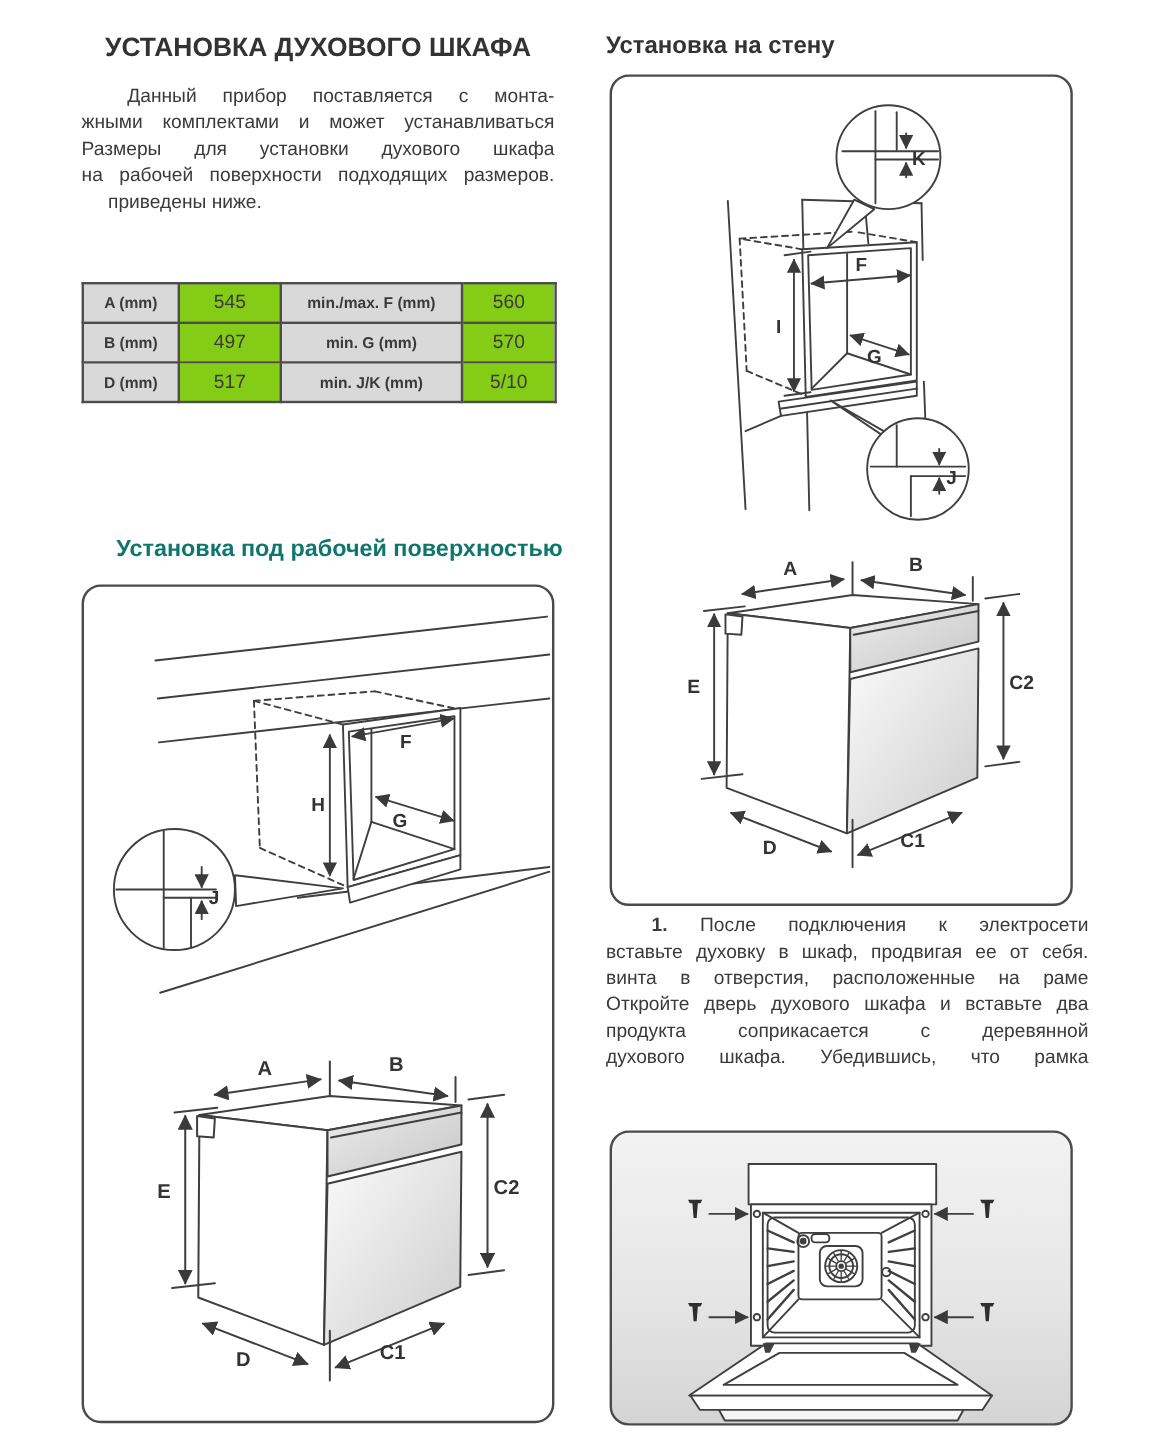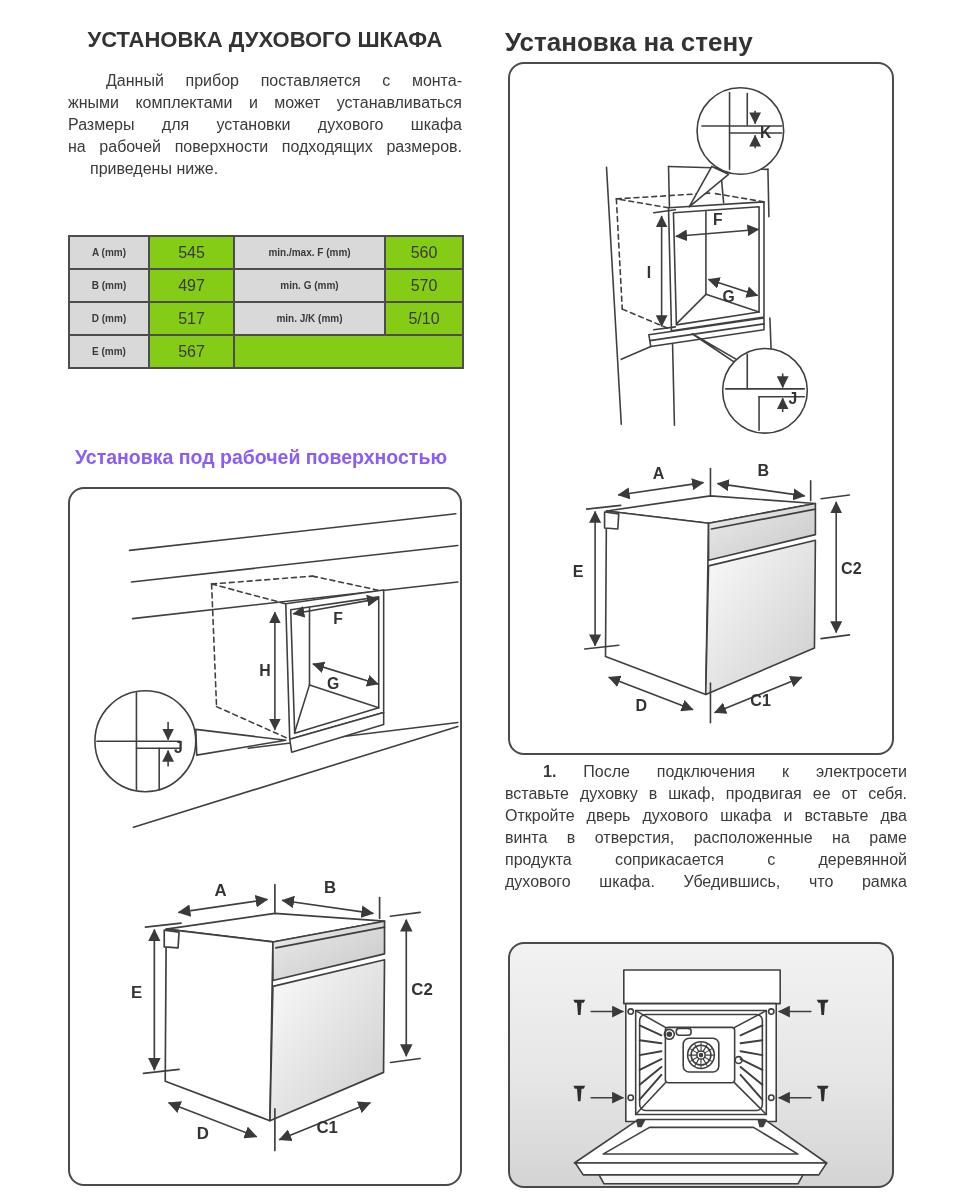--- a/index.html
+++ b/index.html
@@ -7,44 +7,44 @@
   body {
     width:965px; height:1200px; position:relative; overflow:hidden;
     font-family:"Liberation Sans","DejaVu Sans",sans-serif;
     color:#3a3a3a;
   }
   .h-main {
     position:absolute; left:68px; top:27px; width:394px;
     text-align:center; font-size:22px; font-weight:700; color:#333;
   }
   .h-sub-left {
-    position:absolute; left:64px; top:446px; width:394px;
-    text-align:center; font-size:19.5px; font-weight:700; color:#8b5cf6;
+    position:absolute; left:86px; top:446px; width:394px;
+    text-align:center; font-size:19.5px; font-weight:700; color:#0f766e;
   }
   .h-sub-right {
     position:absolute; left:505px; top:27px; width:400px;
-    text-align:left; font-size:26px; font-weight:700; color:#333;
+    text-align:left; font-size:20px; font-weight:700; color:#333;
   }
   .para { position:absolute; font-size:16px; line-height:22px; color:#3a3a3a; }
   .intro { left:68px; top:70px; width:394px; }
   .step  { left:505px; top:761px; width:402px; }
   .jline { text-align:justify; text-align-last:justify; }
   .jlast { text-align:justify; text-align-last:left;margin-left:22px; }
   .ind   { text-indent:38px; }
   .bold  { font-weight:700; }
 
   table.dims {
     position:absolute; left:68px; top:235px; width:394px;
     border-collapse:collapse; table-layout:fixed;
   }
   table.dims td {
     border:2px solid #4d4d4d; height:33px; text-align:center;
     vertical-align:middle; padding:0 1px; overflow:hidden;
   }
-  td.lbl { background:#d9d9d9; font-weight:700; font-size:10px; }
+  td.lbl { background:#d9d9d9; font-weight:700; font-size:13px; }
   td.val { background:#84cc16; font-weight:400; font-size:16px; }
 
   .panel {
     position:absolute; background:#ffffff;
     border:2px solid #4a4a4a; border-radius:16px;
   }
   .panel-left   { left:68px;  top:487px; width:394px; height:699px; }
   .panel-rtop   { left:508px; top:62px;  width:386px; height:693px; }
   .panel-rbot   {
     left:508px; top:942px; width:386px; height:246px; overflow:hidden;
@@ -108,25 +108,20 @@
       <td class="val">497</td>
       <td class="lbl">min. G (mm)</td>
       <td class="val">570</td>
     </tr>
     <tr>
       <td class="lbl">D (mm)</td>
       <td class="val">517</td>
       <td class="lbl">min. J/K (mm)</td>
       <td class="val">5/10</td>
     </tr>
-    <tr>
-      <td class="lbl">E (mm)</td>
-      <td class="val">567</td>
-      <td class="val" colspan="2"></td>
-    </tr>
   </tbody>
     </table>
 
   <div class="h-sub-left">Установка под рабочей поверхностью</div>
 
   <div class="panel panel-left">
 
     <svg class="s-worktop" viewBox="0 0 394 360">
       <g stroke="#3f3f3f" stroke-width="1.6" fill="none" stroke-linecap="round" stroke-linejoin="round">
         <g>
@@ -319,22 +314,22 @@
         <text x="356" y="140" text-anchor="middle">C2</text>
         <text x="134" y="285" text-anchor="middle">D</text>
         <text x="260" y="279" text-anchor="middle">C1</text>
       </g>
     </svg>
   </div>
 
   <div class="para step">
     <div class="jline ind"><span class="bold">1.</span> <span>После подключения к электросети</span></div>
     <div class="jline">вставьте духовку в шкаф, продвигая ее от себя.</div>
+    <div class="jline">винта в отверстия, расположенные на раме</div>
     <div class="jline">Откройте дверь духового шкафа и вставьте два</div>
-    <div class="jline">винта в отверстия, расположенные на раме</div>
     <div class="jline">продукта соприкасается с деревянной</div>
     <div class="jline">духового шкафа. Убедившись, что рамка</div>
   </div>
 
   <div class="panel panel-rbot">
     <svg class="s-front" viewBox="0 0 386 246">
       <g stroke="#3f3f3f" stroke-width="1.6" fill="none" stroke-linecap="round" stroke-linejoin="round">
         <rect x="115" y="26" width="158" height="34" fill="#fff"></rect>
         <rect x="117" y="60" width="152" height="119" fill="#fff"></rect>
         <rect x="127" y="67" width="132" height="105" fill="#fff"></rect>

